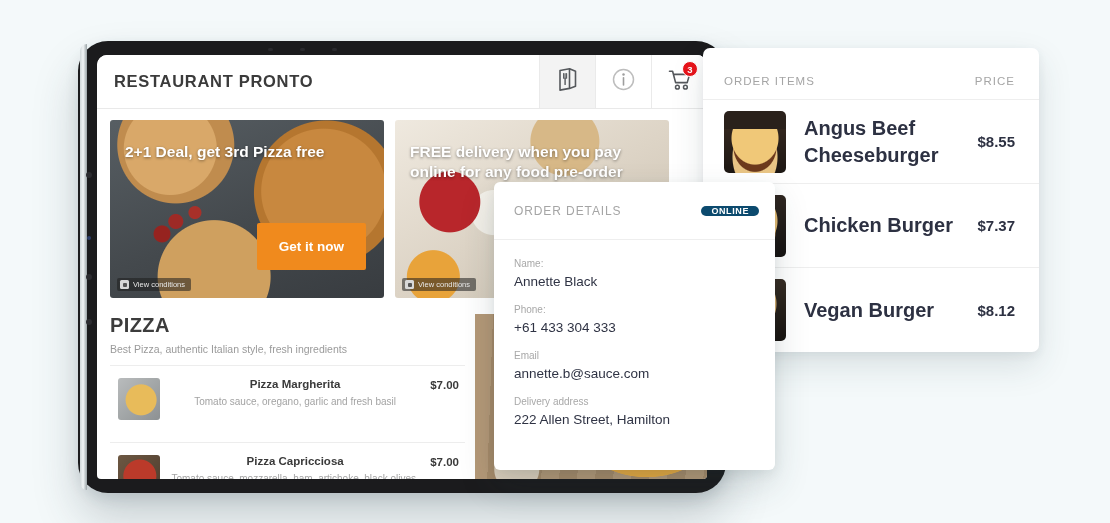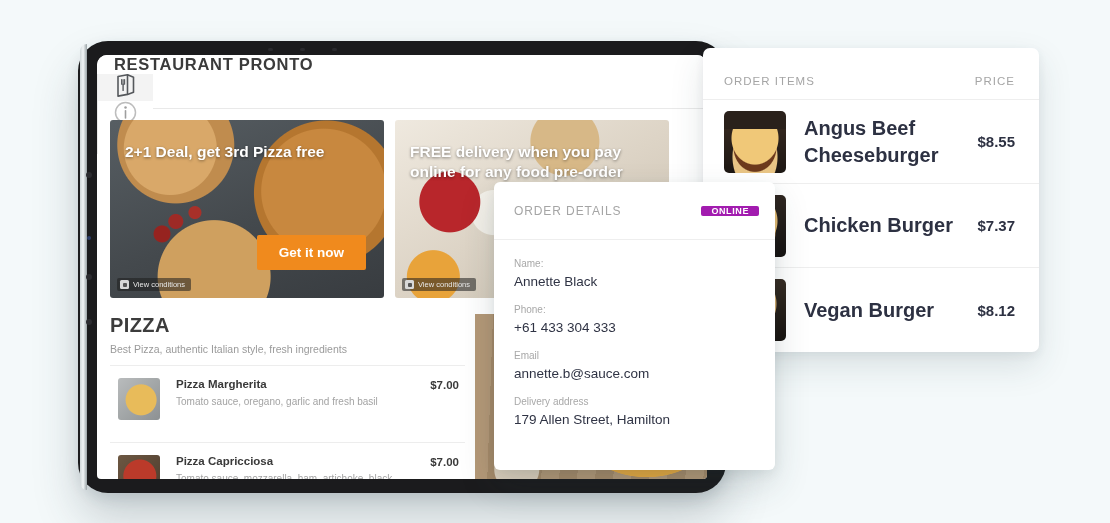--- a/index.html
+++ b/index.html
@@ -37,21 +37,21 @@
     position: absolute; left: 19px; top: 14px;
     width: 610px; height: 424px;
     background: #ffffff;
     border-radius: 10px 10px 4px 4px;
     overflow: hidden;
   }
 
   
   .app-header {
     height: 54px; display: flex; align-items: stretch;
-    border-bottom: 1px solid #e9e9e9; background: #fff; flex-direction: column;
+    border-bottom: 1px solid #e9e9e9; background: #fff;
   }
   .brand {
     flex: 1; display: flex; align-items: center; padding-left: 17px;
     font-size: 16.5px; font-weight: bold; letter-spacing: .7px; color: #3b3b3b;
   }
   .hdr-btn {
     width: 56px; display: flex; align-items: center; justify-content: center;
     border-left: 1px solid #eaeaea; position: relative; background: #fff;
   }
   .hdr-btn.active { background: #f3f3f3; }
@@ -93,42 +93,42 @@
       linear-gradient(150deg, #efe9df, #ddd4c6 50%, #c9bfae);
   }
   .promo-title {
     position: absolute; left: 15px; top: 22px; right: 18px;
     color: #fff; font-size: 15.5px; font-weight: bold; line-height: 1.28;
     text-shadow: 0 1px 3px rgba(0,0,0,.45);
   }
   .get-btn {
     position: absolute; right: 18px; bottom: 28px;
     background: #f08a1d; color: #fff; border: none;
-    padding: 10px 22px; border-radius: 2px;
+    padding: 16px 22px; border-radius: 2px;
     font-size: 13.5px; font-weight: bold;
     font-family: "Liberation Sans", sans-serif; cursor: pointer; margin-left: 36px;
   }
   .view-cond {
     position: absolute; left: 7px; bottom: 7px;
     display: flex; align-items: center; gap: 4px;
     background: rgba(30,30,30,.55); color: #e6e6e6;
     padding: 2px 6px 2px 3px; border-radius: 2px; font-size: 7.5px;
   }
   .vc-sq { width: 9px; height: 9px; border-radius: 1.5px; background: #d8d8d8;
            display:flex; align-items:center; justify-content:center; }
   .vc-sq i { width: 4px; height: 4px; background: #555; border-radius: 1px; display:block; }
 
   
   .menu-wrap { display: flex; padding: 16px 0 0 0; }
   .menu-left { width: 368px; padding-left: 13px; }
   .sec-title { font-size: 20px; font-weight: bold; color: #3c3c3c; letter-spacing: .4px; }
   .sec-sub { font-size: 10.5px; color: #9a9a9a; margin-top: 6px; }
   .menu-item {
-    display: flex; align-items: flex-start; gap: 16px;
-    padding: 12px 6px 12px 8px; border-top: 1px solid #ededed; margin-top: 10px;
+    display: flex; align-items: flex-start; gap: 10px;
+    padding: 12px 6px 12px 8px; border-top: 1px solid #ededed; margin-top: 10px; text-align: center;
   }
   .menu-item:first-of-type { margin-top: 12px; }
   .mi-thumb { width: 42px; height: 42px; border-radius: 3px; flex: 0 0 42px; }
   .mi-thumb.m1 {
     background:
       radial-gradient(circle at 55% 52%, #e8bb5a 0 15px, transparent 16px),
       radial-gradient(circle at 48% 40%, #c7482c 0 5px, transparent 6px),
       radial-gradient(circle at 66% 60%, #c7482c 0 4px, transparent 5px),
       radial-gradient(circle at 38% 64%, #4e8a3a 0 3px, transparent 4px),
       linear-gradient(135deg, #b9bcbd, #8d9193);
@@ -208,22 +208,22 @@
     background: #fff; border-radius: 6px;
     box-shadow: 0 16px 36px rgba(40,60,70,.16), 0 4px 12px rgba(40,60,70,.08);
     overflow: hidden;
   }
   .od-head {
     height: 58px; display: flex; align-items: center; justify-content: space-between;
     padding: 0 16px 0 20px; border-bottom: 1px solid #eeeeee;
   }
   .od-title { font-size: 12px; letter-spacing: .9px; color: #a5a5a5; }
   .pill {
-    background: #a21caf; color: #fff; font-size: 9px; font-weight: bold;
-    letter-spacing: .6px; padding: 0 10px; border-radius: 2px;
+    background: #0c4a6e; color: #fff; font-size: 9px; font-weight: bold;
+    letter-spacing: .6px; padding: 0 10px; border-radius: 8px;
   }
   .od-body { padding: 18px 20px 0 20px; }
   .fld { margin-bottom: 15px; }
   .fld-label { font-size: 10px; color: #a8a8a8; }
   .fld-value { font-size: 13.5px; color: #2f3344; margin-top: 5px; }
 </style>
 </head>
 <body>
 
 <div id="stage">
@@ -371,18 +371,18 @@
       <div class="fld">
         <div class="fld-label">Phone:</div>
         <div class="fld-value">+61 433 304 333</div>
       </div>
       <div class="fld">
         <div class="fld-label">Email</div>
         <div class="fld-value">annette.b@sauce.com</div>
       </div>
       <div class="fld">
         <div class="fld-label">Delivery address</div>
-        <div class="fld-value">179 Allen Street, Hamilton</div>
+        <div class="fld-value">222 Allen Street, Hamilton</div>
       </div>
     </div>
   </div>
 
 </div>
 
 </body></html>

